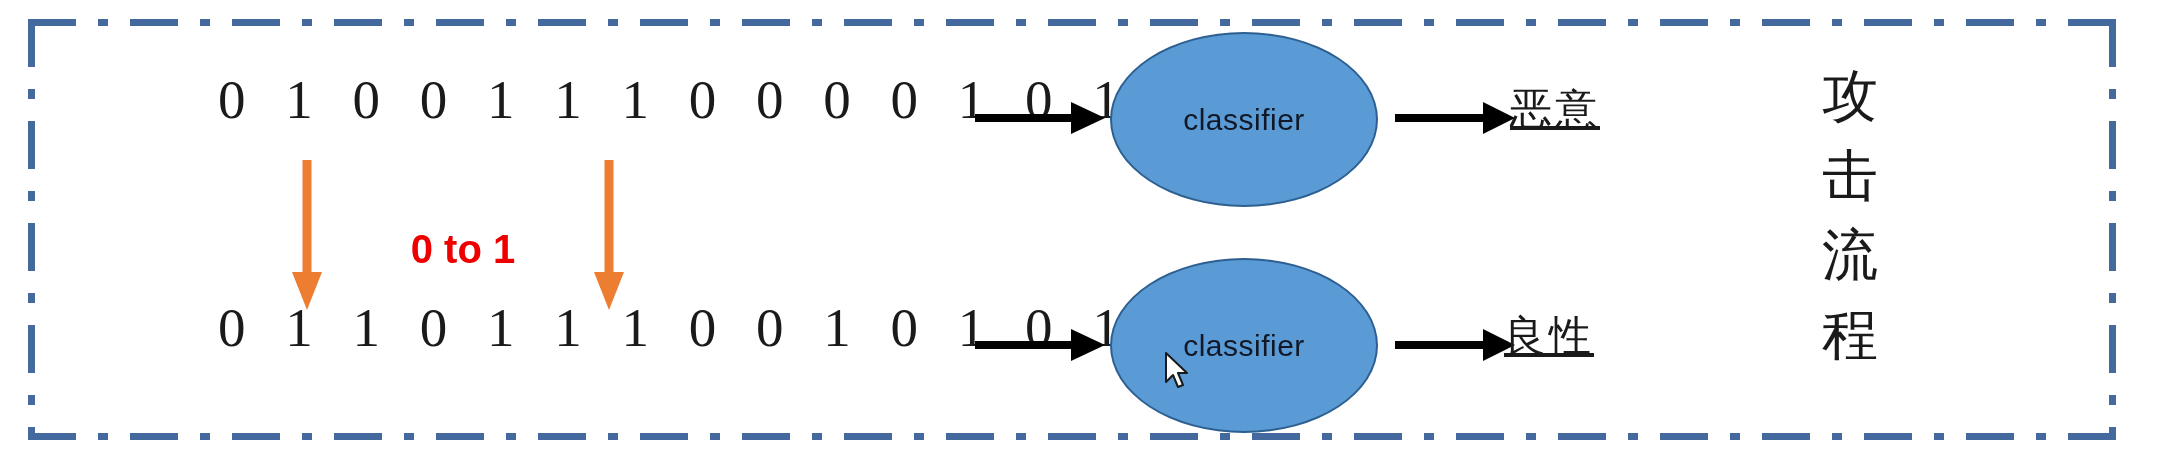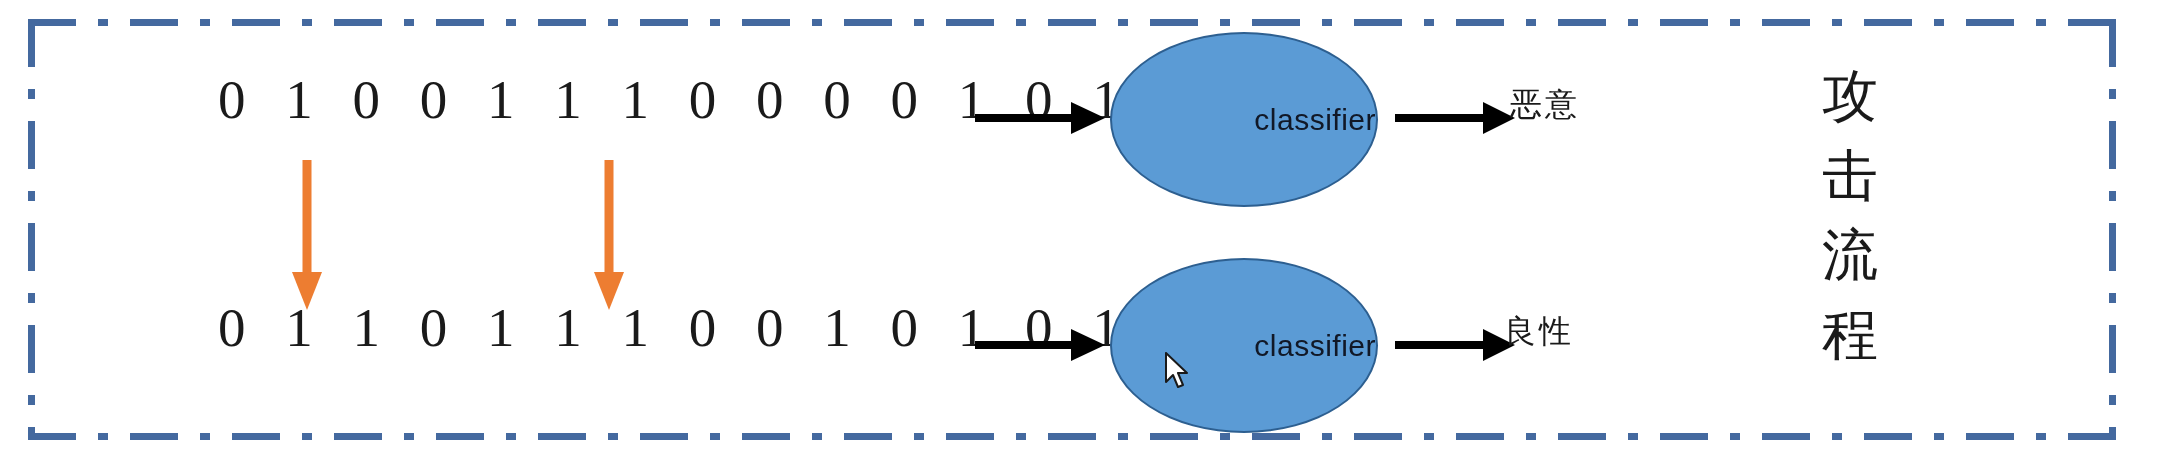--- a/index.html
+++ b/index.html
@@ -108,40 +108,41 @@
   .classifier {
     position: absolute;
     width: 268px;
     height: 175px;
     border-radius: 50%;
     background: #5b9bd5;
     border: 2px solid #2d5f90;
     box-sizing: border-box;
     display: flex;
     align-items: center;
-    justify-content: flex-end;
+    justify-content: center;
   }
   .classifier span {
     font-family: "Liberation Sans", sans-serif;
     font-size: 30px;
     color: #111827;
     letter-spacing: 0.5px;
   }
   #classifier-top    { left: 1110px; top: 32px; }
   #classifier-bottom { left: 1110px; top: 258px; }
 
   
   .verdict {
     position: absolute;
     font-family: "DejaVu Sans", sans-serif;
-    font-size: 32px;
+    font-size: 42px;
     color: #1a1a1a;
     letter-spacing: 3px;
     line-height: 1;
     white-space: nowrap;
+    text-decoration: underline;
   }
   #verdict-top    { left: 1510px; top: 88px; }
   #verdict-bottom { left: 1504px; top: 315px; }
 
   
   #vertical-caption {
     position: absolute;
     left: 1795px;
     top: 56px;
     width: 110px;
@@ -178,20 +179,21 @@
     <line x1="17" y1="0" x2="17" y2="118" stroke="#ed7d31" stroke-width="9"></line>
     <polygon points="17,150 2,112 32,112" fill="#ed7d31"></polygon>
   </svg>
 
   <svg id="down-arrow-right" class="down-arrow" viewBox="0 0 34 150">
     <line x1="17" y1="0" x2="17" y2="118" stroke="#ed7d31" stroke-width="9"></line>
     <polygon points="17,150 2,112 32,112" fill="#ed7d31"></polygon>
   </svg>
 
   <div id="change-label">
+    <div>0 to 1</div>
   </div>
 
   <svg id="arrow-in-top" class="right-arrow" viewBox="0 0 130 46">
     <line x1="0" y1="23" x2="100" y2="23" stroke="#000000" stroke-width="8"></line>
     <polygon points="130,23 96,7 96,39" fill="#000000"></polygon>
   </svg>
 
   <svg id="arrow-out-top" class="right-arrow" viewBox="0 0 120 46">
     <line x1="0" y1="23" x2="92" y2="23" stroke="#000000" stroke-width="8"></line>
     <polygon points="120,23 88,7 88,39" fill="#000000"></polygon>

